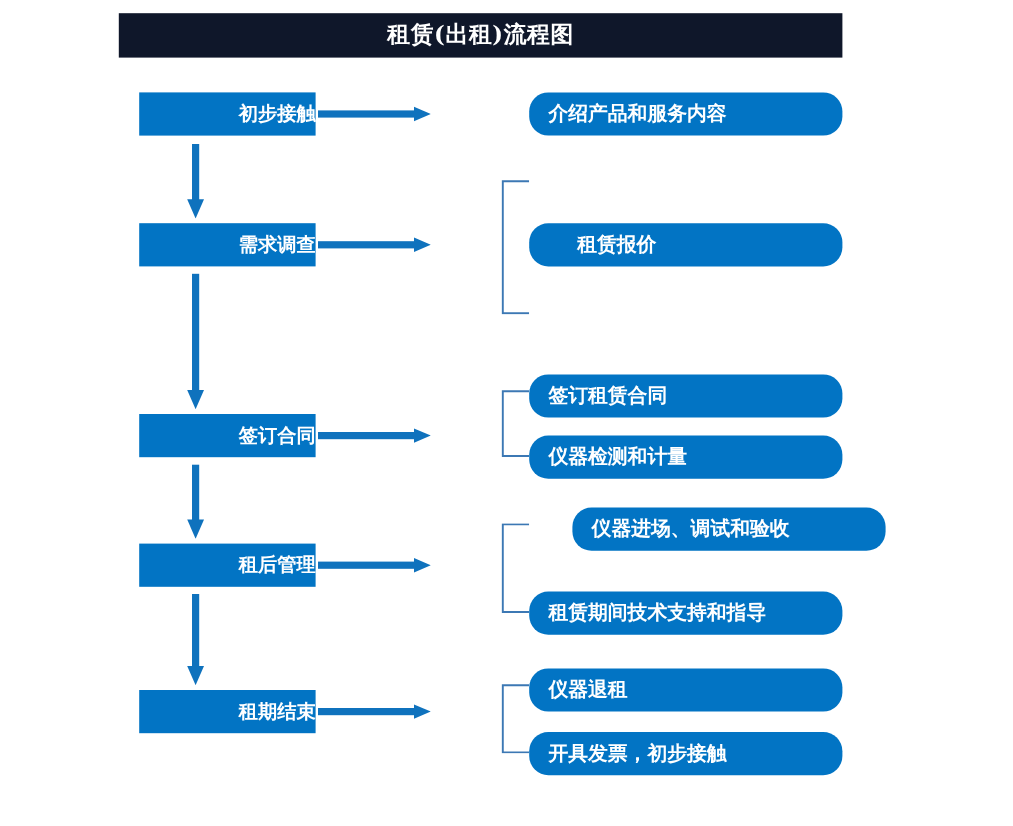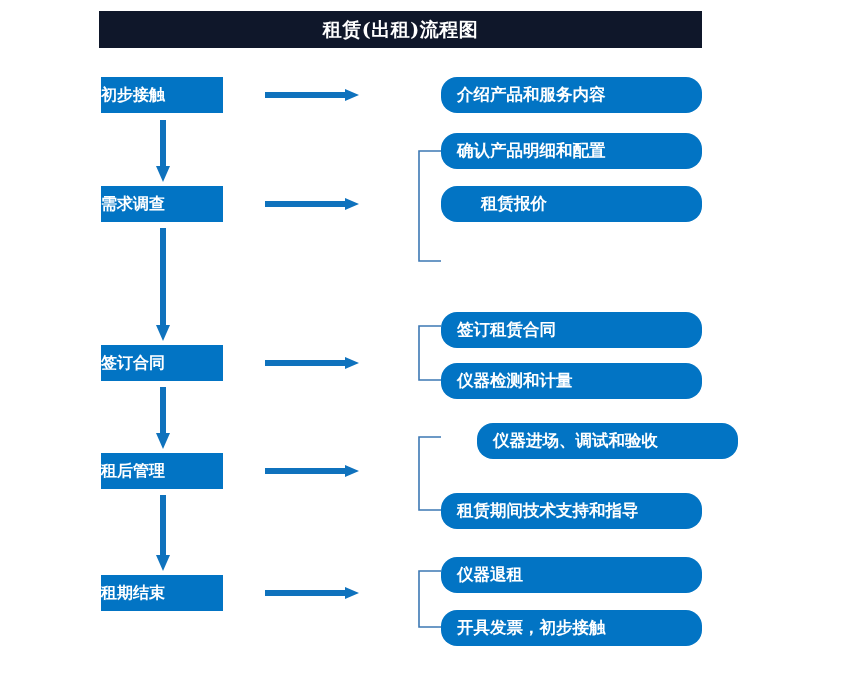--- a/index.html
+++ b/index.html
@@ -58,23 +58,23 @@
     color: #ffffff;
     font-size: 17px;
     font-weight: bold;
     line-height: 1;
     white-space: nowrap;
     font-family: "DejaVu Serif", "Liberation Serif", serif;
   }
 
   
   .stage-box {
-    left: 101px;
-    width: 122px;
-    justify-content: flex-start;
+    left: 116px;
+    width: 147px;
+    justify-content: flex-end;
   }
   .stage-box .box-text {
     font-size: 16px;
   }
 
   
   .detail-box {
     left: 441px;
     width: 261px;
     justify-content: flex-start;
@@ -208,23 +208,20 @@
   </div>
   <div class="bracket" style="top:570px;height:58px;">
     <svg width="24" height="58" viewBox="0 0 24 58" xmlns="http://www.w3.org/2000/svg">
       <path d="M24 1 L2 1 L2 57 L24 57" fill="none" stroke="#3C78B4" stroke-width="1.6"></path>
     </svg>
   </div>
 
   <div class="box detail-box" style="top:77px;">
     <span class="box-text">介绍产品和服务内容</span>
   </div>
-  <div class="box detail-box" style="top:133px;">
-    <span class="box-text">确认产品明细和配置</span>
-  </div>
   <div class="box detail-box" style="top:186px;padding-left:40px;">
     <span class="box-text">租赁报价</span>
   </div>
   <div class="box detail-box" style="top:312px;">
     <span class="box-text">签订租赁合同</span>
   </div>
   <div class="box detail-box" style="top:363px;">
     <span class="box-text">仪器检测和计量</span>
   </div>
   <div class="box detail-box" style="top:423px;margin-left:36px;">

